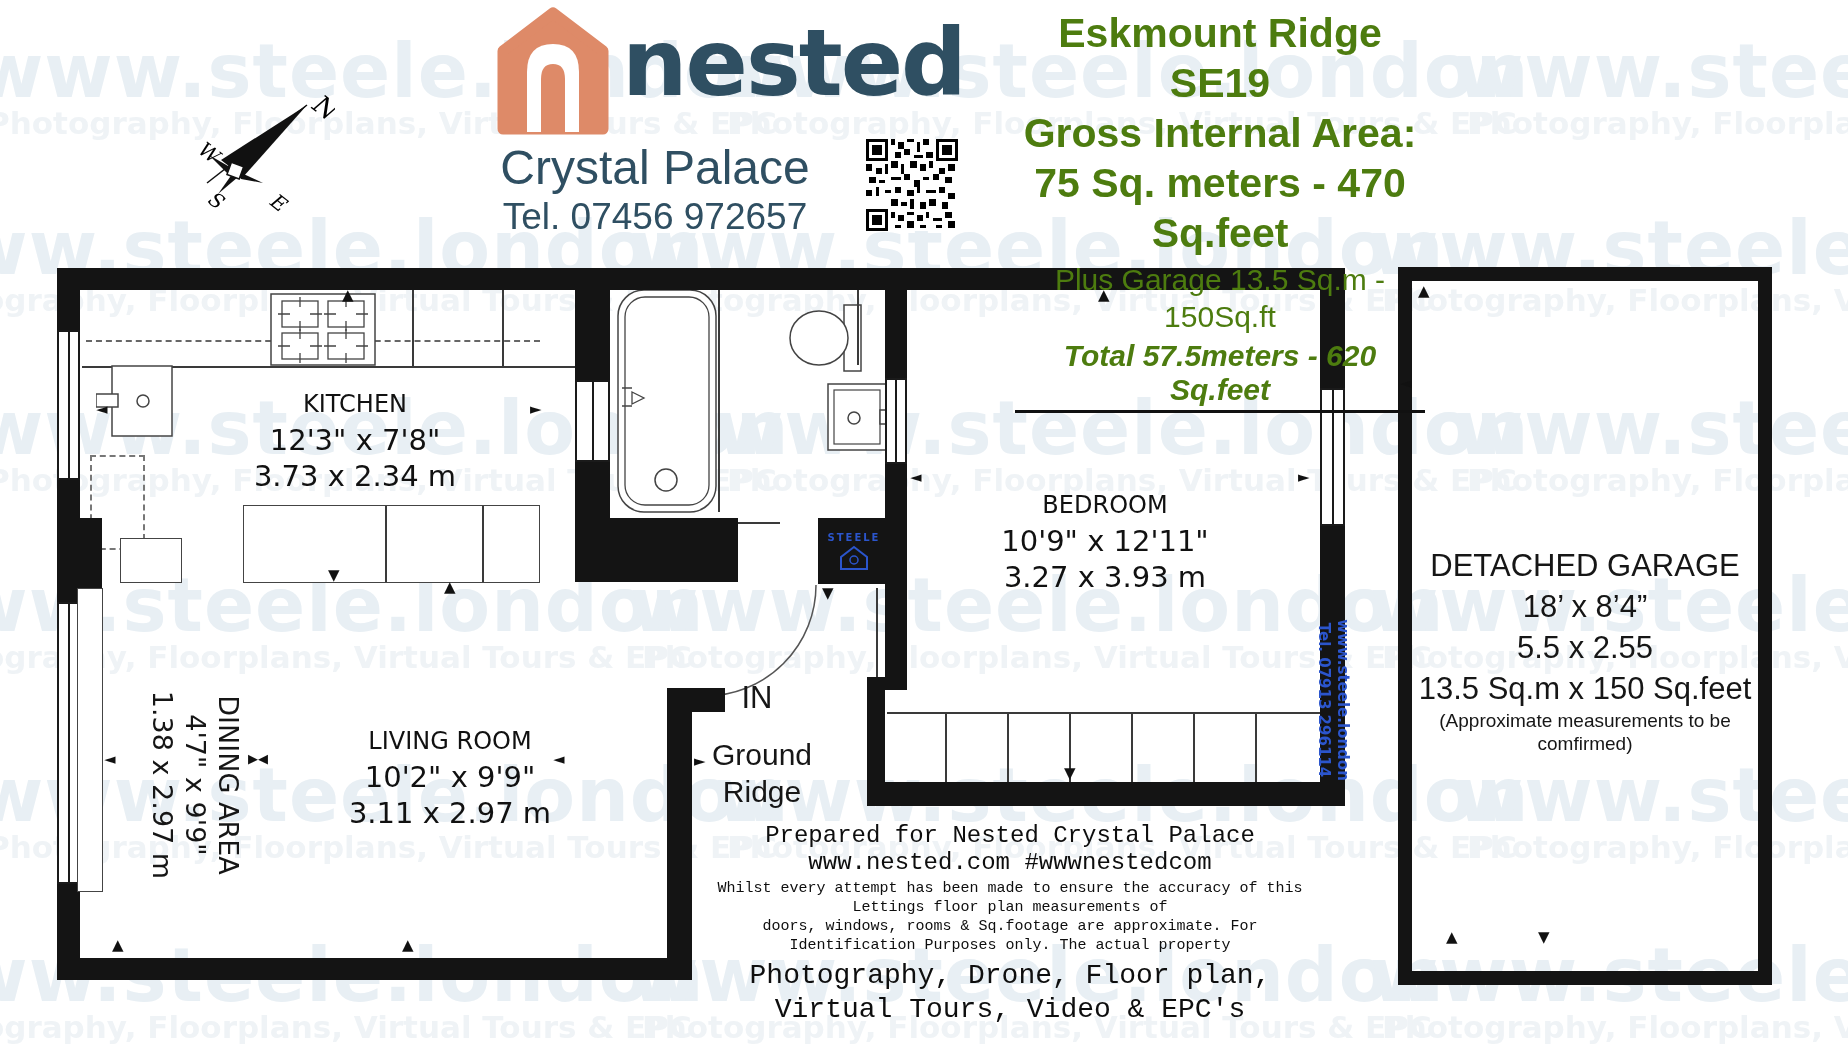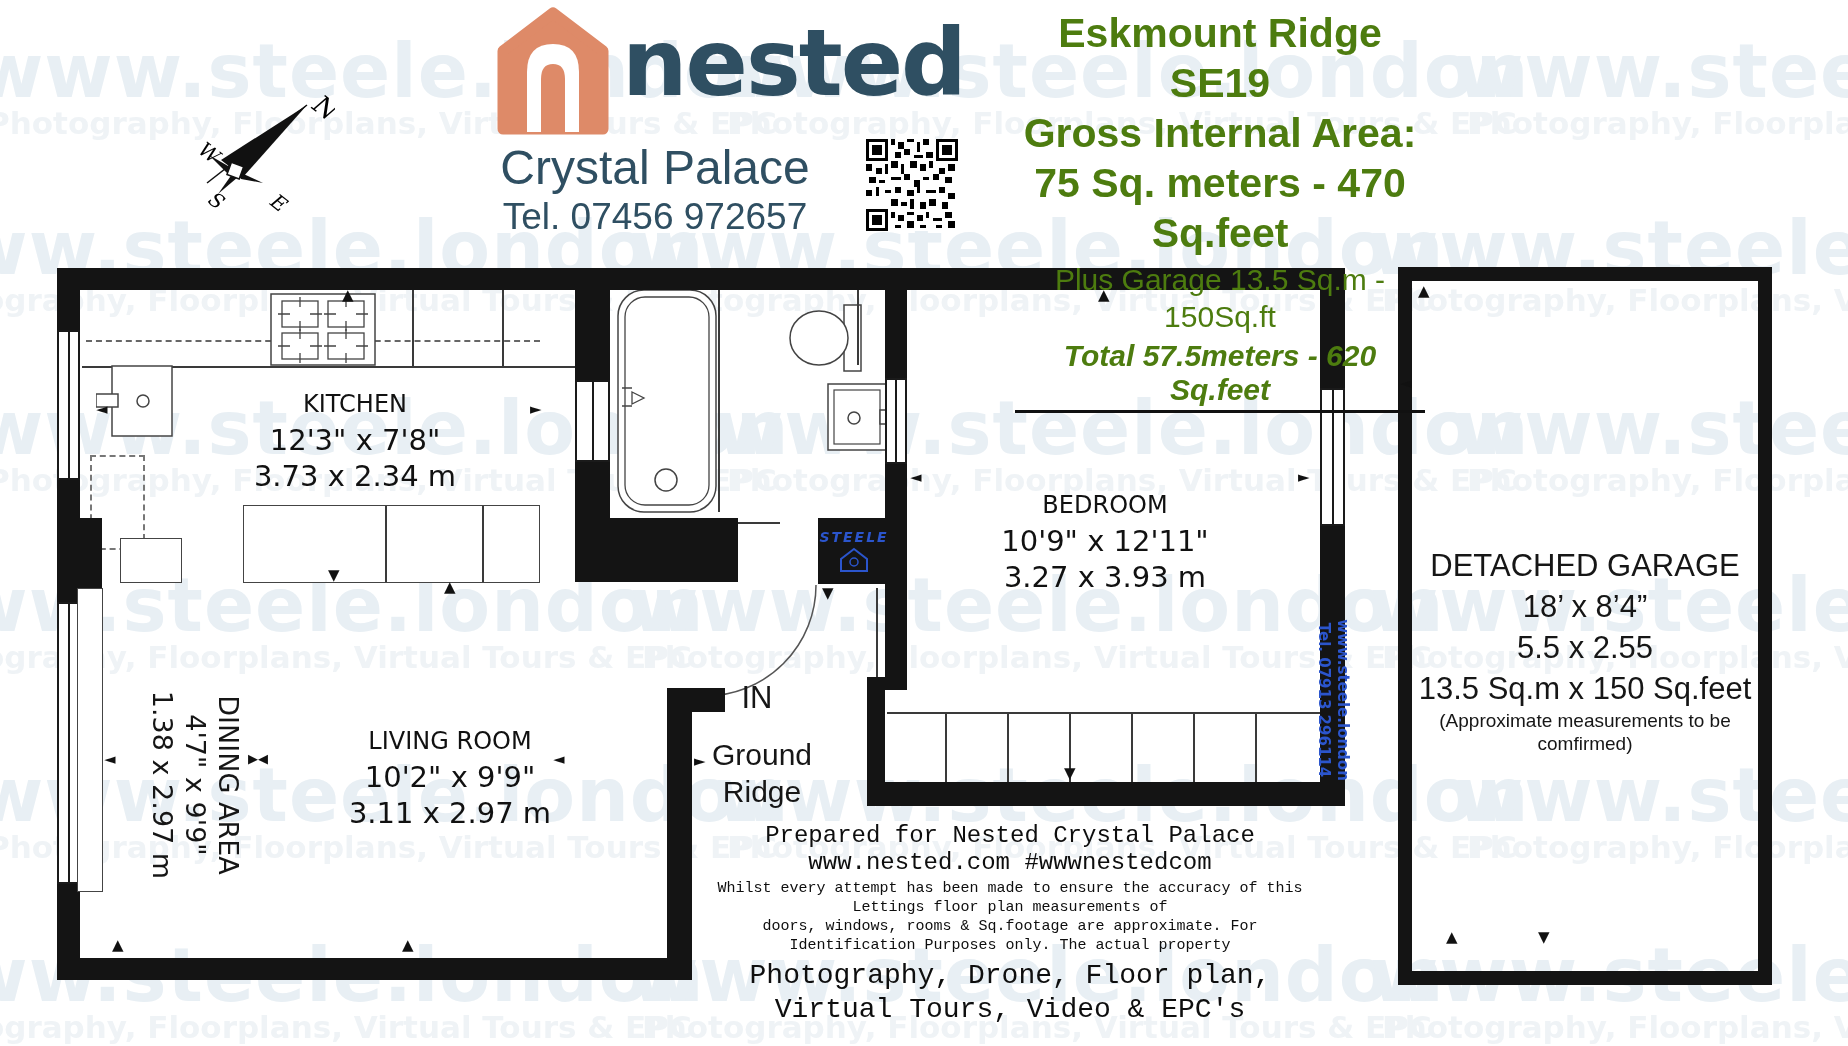--- a/index.html
+++ b/index.html
@@ -38,21 +38,21 @@
   .hdr .h3{display:inline-block;font-size:30px;font-weight:bold;font-style:italic;border-bottom:3px solid #111;padding:0 6px 3px 6px;margin-top:4px;}
   
   .dining{position:absolute;left:45px;top:735px;width:300px;height:100px;transform:rotate(90deg);z-index:6;text-align:center;}
   .dining div{font-size:27px;line-height:33px;white-space:nowrap;}
   
   .in-label{position:absolute;left:712px;top:680px;width:90px;text-align:center;font-size:31px;z-index:6;font-family:"Liberation Sans",sans-serif;}
   .gf-label{position:absolute;left:692px;top:736px;width:140px;text-align:center;font-size:30px;line-height:37px;z-index:6;font-family:"Liberation Sans",sans-serif;}
   
   .steele{position:absolute;left:818px;top:518px;width:72px;height:66px;background:var(--wall);z-index:5;
           display:flex;flex-direction:column;align-items:center;justify-content:center;gap:2px;}
-  .steele .st-t{font-size:14px;letter-spacing:2px;color:var(--blue);font-weight:bold;font-style:italic;}
+  .steele .st-t{font-size:10px;letter-spacing:2px;color:var(--blue);font-weight:bold;}
   .vert-brand{position:absolute;left:1196px;top:681px;width:274px;height:38px;transform:rotate(90deg);z-index:5;
               text-align:center;color:var(--blue);font-weight:bold;z-index:5;}
   .vert-brand div{font-size:15px;line-height:19px;white-space:nowrap;}
   
   .garage{position:absolute;left:1398px;top:267px;width:374px;height:718px;border:14px solid var(--wall);box-sizing:border-box;z-index:3;}
   .garage-text{position:absolute;left:1405px;top:545px;width:360px;text-align:center;z-index:6;font-family:"Liberation Sans",sans-serif;}
   .garage-text .g1{font-size:31px;line-height:41px;}
   .garage-text .g2{font-size:19px;line-height:23px;}
   
   .disc{position:absolute;left:698px;top:822px;width:624px;text-align:center;z-index:6;font-family:Liberation Mono, monospace;color:#0e0e0e;}

